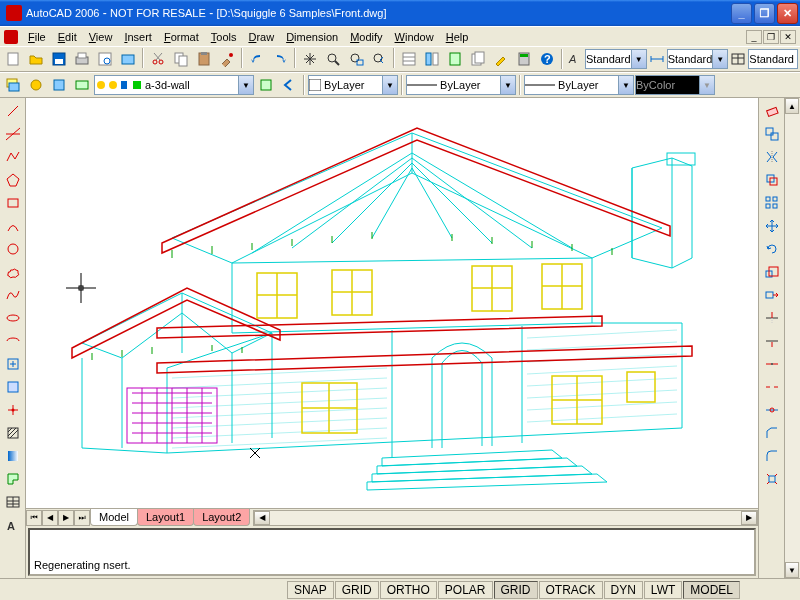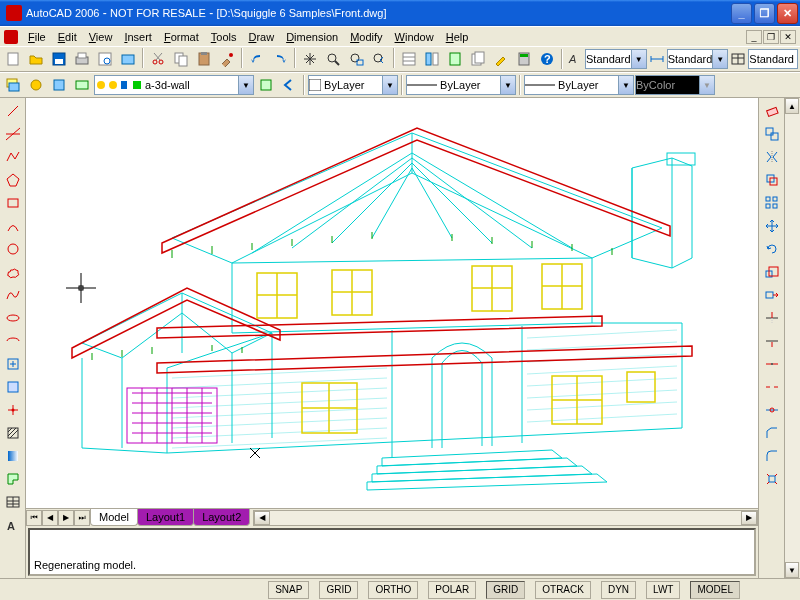--- a/index.html
+++ b/index.html
@@ -30,31 +30,31 @@
 .side-toolbar { width: 26px; background: #ece9d8; border-right: 1px solid #aca899; display: flex; flex-direction: column; align-items: center; padding: 2px 0; gap: 1px; }
 .side-toolbar.right { border-right: none; border-left: 1px solid #aca899; }
 .sbtn { width: 22px; height: 22px; display: flex; align-items: center; justify-content: center; cursor: pointer; border: 1px solid transparent; }
 
 .canvas-wrap { flex: 1; display: flex; flex-direction: column; min-width: 0; }
 .canvas { flex: 1; background: white; position: relative; overflow: hidden; }
 .ucs-cursor { position: absolute; left: 40px; top: 175px; }
 
 .tabs-row { height: 18px; background: #ece9d8; border-top: 1px solid #aca899; display: flex; align-items: center; }
 .tab-nav { width: 16px; height: 16px; border: 1px solid #aca899; background: #ece9d8; display: flex; align-items: center; justify-content: center; font-size: 8px; cursor: pointer; }
-.tab { height: 17px; padding: 0 8px; background: #a21caf; border: 1px solid #aca899; border-top: none; border-radius: 0 0 4px 4px; display: flex; align-items: center; cursor: pointer; margin-right: -1px; }
+.tab { height: 17px; padding: 0 8px; background: #fca5a5; border: 1px solid #aca899; border-top: none; border-radius: 0 0 4px 4px; display: flex; align-items: center; cursor: pointer; margin-right: -1px; }
 .tab.active { background: white; font-weight: normal; }
 .hscroll { flex: 1; height: 16px; background: #ece9d8; border: 1px solid #aca899; display: flex; align-items: center; margin-left: 4px; }
 .scroll-btn { width: 16px; height: 14px; background: linear-gradient(to bottom,#fefefe,#dcd8c8); border: 1px solid #aca899; display: flex; align-items: center; justify-content: center; font-size: 8px; cursor: pointer; }
 .scroll-track { flex: 1; height: 14px; background: #f0ede0; }
 
 .cmd-area { height: 48px; background: white; border: 2px inset #aca899; margin: 2px; padding: 2px 4px; font-family: "Courier New", monospace; font-size: 12px; overflow: hidden; display: flex; flex-direction: column; justify-content: flex-end; }
 .cmd-line { white-space: nowrap; line-height: 14px; }
 
 .statusbar { height: 22px; background: #ece9d8; border-top: 1px solid #aca899; display: flex; align-items: center; }
-.status-cell { height: 18px; padding: 8px 6px; border: 1px solid #aca899; background: #ece9d8; display: flex; align-items: center; margin-left: 10px; cursor: pointer; font-size: 10px; }
+.status-cell { height: 18px; padding: 8px 6px; border: 1px solid #aca899; background: #ece9d8; display: flex; align-items: center; margin-left: 1px; cursor: pointer; font-size: 12px; }
 .status-cell.active { border: 1px inset #aca899; background: #dcd8c8; }
 .status-spacer { flex: 1; }
 
 svg { display: block; }
 </style>
 </head>
 <body>
 
 <div class="titlebar">
   <div class="titlebar-icon"></div>
@@ -540,21 +540,21 @@
           <div class="tab">Layout2</div>
         </div>
       <div class="hscroll">
         <div class="scroll-btn">◀</div>
         <div class="scroll-track"></div>
         <div class="scroll-btn">▶</div>
       </div>
     </div>
 
     <div class="cmd-area">
-      <div class="cmd-line">Regenerating model.</div>
+      <div class="cmd-line">Regenerating nsert.</div>
     </div>
   </div>
 
   <div class="side-toolbar right" id="modbar">
       <div class="sbtn">
         <svg width="16" height="16">
           <rect x="3" y="6" width="10" height="6" fill="#fcc" stroke="#c00" transform="rotate(-20 8 8)"></rect>
         </svg>
       </div>
       <div class="sbtn">

